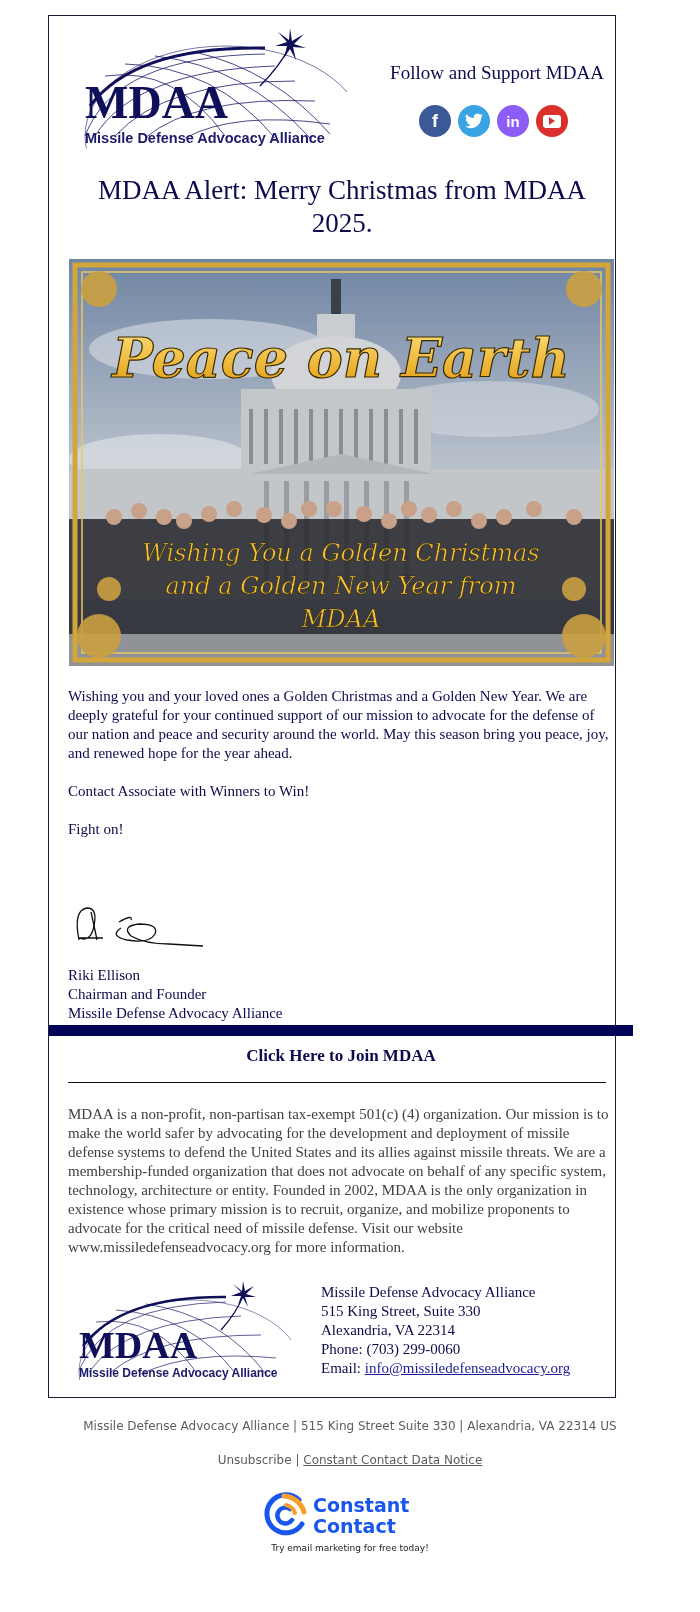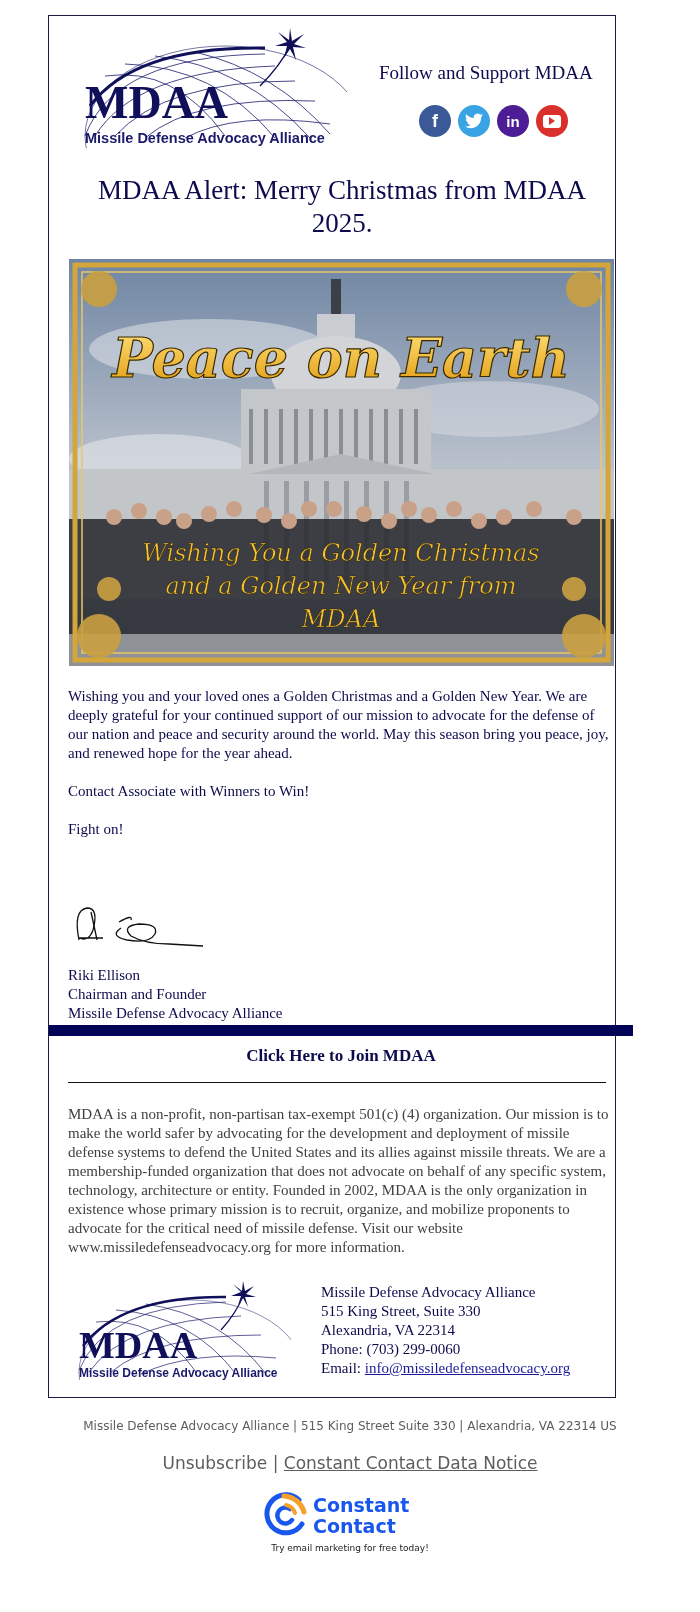--- a/index.html
+++ b/index.html
@@ -6,21 +6,21 @@
   html, body { width: 700px; background: #ffffff; }
   body { font-family: "Liberation Serif", serif; color: #0a0a4a; }
   .frame {
     position: absolute; left: 48px; top: 15px; width: 568px; height: 1383px;
     border: 1px solid #1a1a3a; background: #fff;
   }
   .abs { position: absolute; }
   
   .logo-wrap { left: 26px; top: 10px; width: 272px; height: 122px; }
   .logo-wrap svg { width: 100%; height: 100%; display: block; }
-  .follow { left: 330px; top: 46px; width: 236px; font-size: 19px; color: #0b0b4d; }
+  .follow { left: 330px; top: 46px; width: 236px; text-align: center; font-size: 19px; color: #0b0b4d; }
   .social { left: 370px; top: 89px; display: flex; gap: 7px; }
   .social .ico { width: 32px; height: 32px; border-radius: 50%; display: flex; align-items: center; justify-content: center; color: #fff; font-family: "Liberation Sans", sans-serif; font-weight: bold; }
   .title { left: 20px; top: 158px; width: 546px; text-align: center; font-size: 27px; line-height: 33px; color: #0b0b4d; }
   
   .hero { left: 20px; top: 243px; width: 545px; height: 407px; overflow: hidden; background: #8e98a6; }
   .hero svg { display: block; width: 100%; height: 100%; }
   
   .letter { left: 19px; top: 671px; width: 548px; font-size: 15px; line-height: 19px; color: #0b0b4d; }
   .letter p { margin-bottom: 19px; }
   .sig { left: 20px; top: 884px; width: 140px; height: 54px; }
@@ -28,21 +28,21 @@
   .navybar { left: 0; top: 1009px; width: 584px; height: 11px; background: #020256; }
   .join { left: 0; top: 1030px; width: 584px; text-align: center; font-size: 17px; font-weight: bold; color: #0b0b4d; cursor: pointer; }
   .hr { left: 19px; top: 1066px; width: 538px; height: 1px; background: #111; }
   .about { left: 19px; top: 1089px; width: 546px; font-size: 15px; line-height: 19px; color: #404040; }
   .logo2 { left: 22px; top: 1264px; width: 220px; height: 100px; }
   .logo2 svg { width: 100%; height: 100%; display: block; }
   .contact { left: 272px; top: 1267px; font-size: 15px; line-height: 19px; color: #0b0b4d; }
   .contact a { color: #1a1a9a; text-decoration: underline; }
   
   .foot1 { position: absolute; left: 0; top: 1419px; width: 700px; text-align: center; font-family: "DejaVu Sans", sans-serif; font-size: 12px; color: #5d5d5d; }
-  .foot2 { position: absolute; left: 0; top: 1453px; width: 700px; text-align: center; font-family: "DejaVu Sans", sans-serif; font-size: 17px; color: #5d5d5d; }
+  .foot2 { position: absolute; left: 0; top: 1453px; width: 700px; text-align: center; font-family: "DejaVu Sans", sans-serif; font-size: 12px; color: #5d5d5d; }
   .foot2 a { color: #5d5d5d; text-decoration: underline; }
   .cc { position: absolute; left: 262px; top: 1490px; width: 160px; height: 50px; }
   .cc-tag { position: absolute; left: 0; top: 1543px; width: 700px; text-align: center; font-family: "DejaVu Sans", sans-serif; font-size: 9px; color: #222; }
 </style>
 </head>
 <body>
 
 <div class="frame">
 
   <div class="abs logo-wrap">
@@ -73,21 +73,21 @@
 
   <div class="abs social">
     <div class="ico" style="background:#3b5998">
         <span style="font-size:18px">f</span>
       </div>
     <div class="ico" style="background:#3aa3e3">
       <svg width="18" height="16" viewBox="0 0 24 20">
           <path fill="#fff" d="M24 2.4a10 10 0 0 1-2.8.8A5 5 0 0 0 23.3.4a9.8 9.8 0 0 1-3.1 1.2A4.9 4.9 0 0 0 11.8 6 14 14 0 0 1 1.7.9a4.9 4.9 0 0 0 1.5 6.6A4.9 4.9 0 0 1 1 6.9a4.9 4.9 0 0 0 3.9 4.8 5 5 0 0 1-2.2.1 4.9 4.9 0 0 0 4.6 3.4A9.9 9.9 0 0 1 0 17.3 14 14 0 0 0 7.5 19.5c9 0 14-7.5 14-14v-.6A10 10 0 0 0 24 2.4z"></path>
         </svg>
     </div>
-    <div class="ico" style="background:#4c1d95">
+    <div class="ico" style="background:#8b5cf6">
         <span style="font-size:15px">in</span>
       </div>
     <div class="ico" style="background:#d9302c">
       <div style="width:18px;height:13px;background:#fff;border-radius:3px;display:flex;align-items:center;justify-content:center;">
         <div style="width:0;height:0;border-left:6px solid #d9302c;border-top:4px solid transparent;border-bottom:4px solid transparent;"></div>
       </div>
     </div>
   </div>
 
   <div class="abs title">MDAA Alert: Merry Christmas from MDAA 2025.</div>

